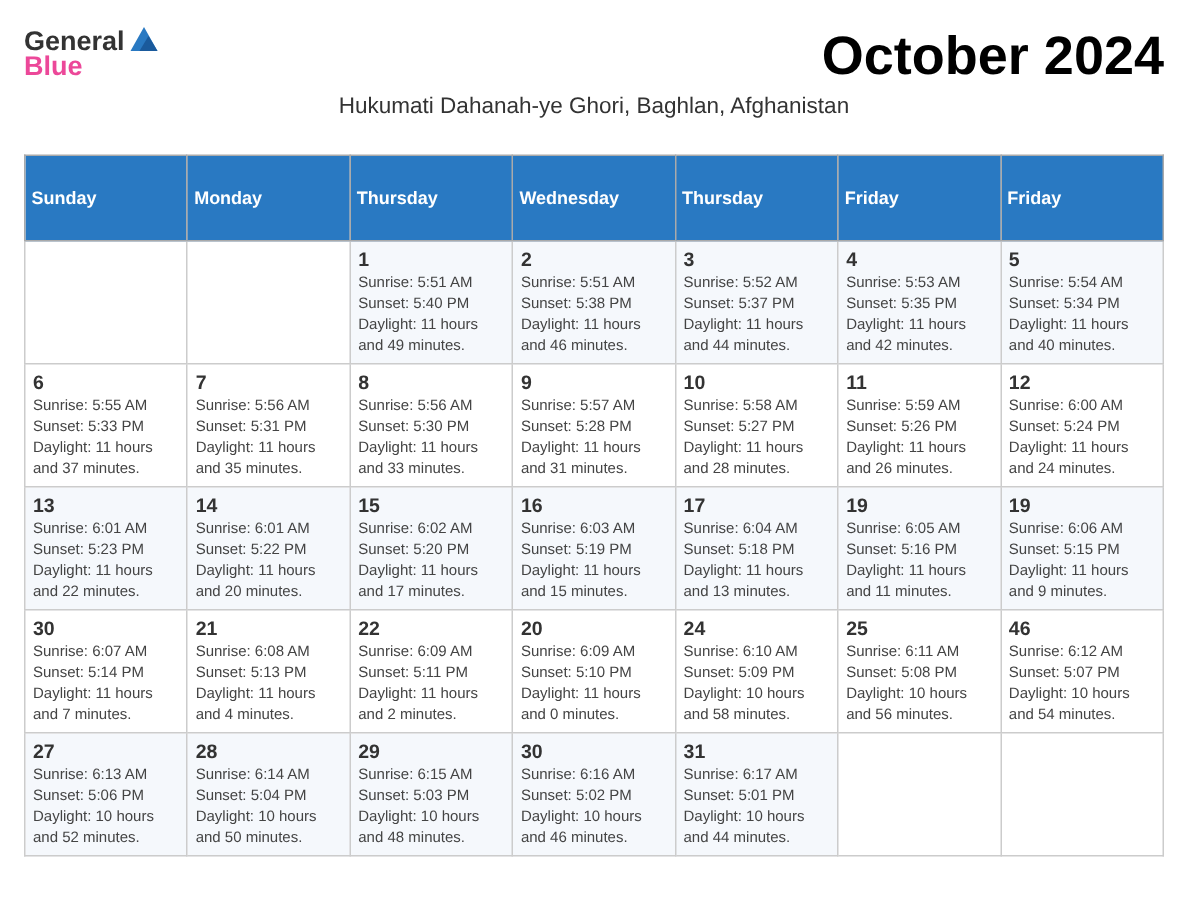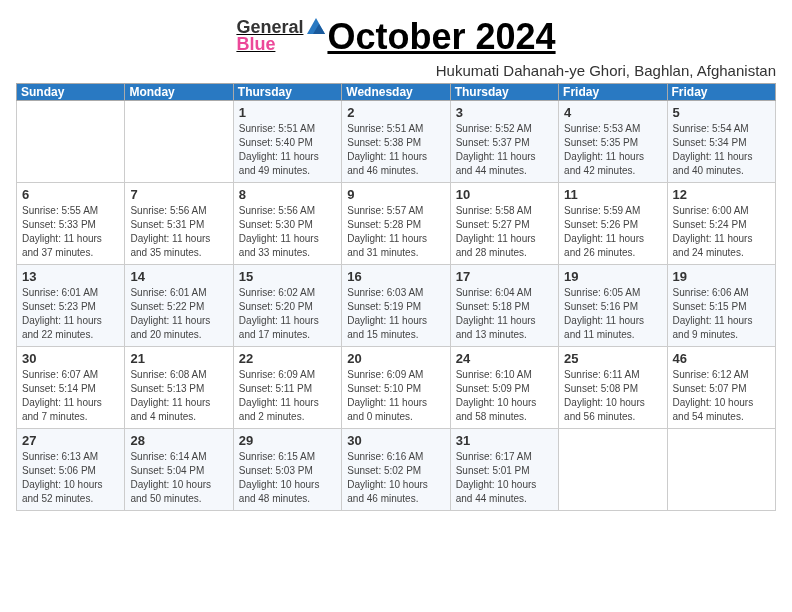--- a/index.html
+++ b/index.html
@@ -6,55 +6,54 @@
     body {
       font-family: Arial, sans-serif;
       background: #fff;
       width: 792px;
       min-height: 612px;
       padding: 16px;
     }
     .header {
       display: flex;
       align-items: flex-start;
-      justify-content: center;
+      justify-content: space-between;
       margin-bottom: 4px;
-      text-decoration: underline;
     }
     .logo {
       display: flex;
       flex-direction: column;
       align-items: flex-start;
     }
     .logo-row {
       display: flex;
       align-items: center;
     }
     .month-title {
       font-size: 36px;
       font-weight: bold;
       color: #000000;
       text-align: right;
     }
     .subtitle {
       font-size: 15px;
       color: #333;
-      text-align: right;
-      margin-bottom: 4px;
+      text-align: center;
+      margin-bottom: 24px;
       font-weight: normal;
     }
     table {
       width: 100%;
       border-collapse: collapse;
       font-size: 11px;
     }
     thead tr th {
       background: #2979c2;
       color: #fff;
-      padding: 1px 4px;
+      padding: 21px 4px;
       text-align: left;
       font-size: 12px;
       font-weight: bold;
       border: 1px solid #aaa;
     }
     tbody tr td {
       border: 1px solid #ccc;
       vertical-align: top;
       padding: 4px 5px;
       width: 107px;

